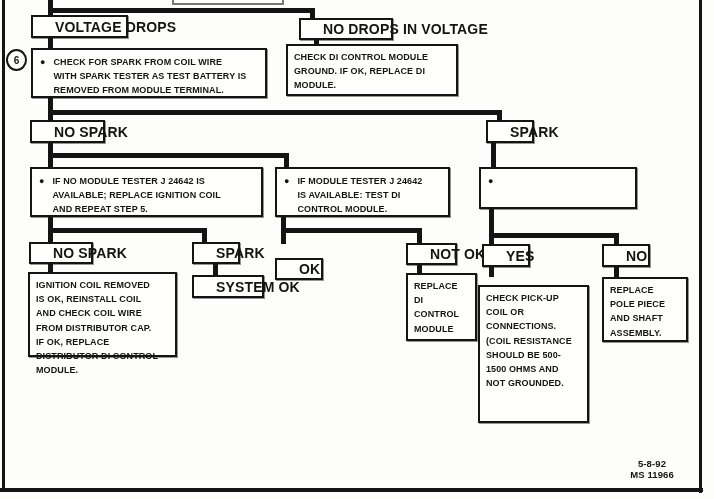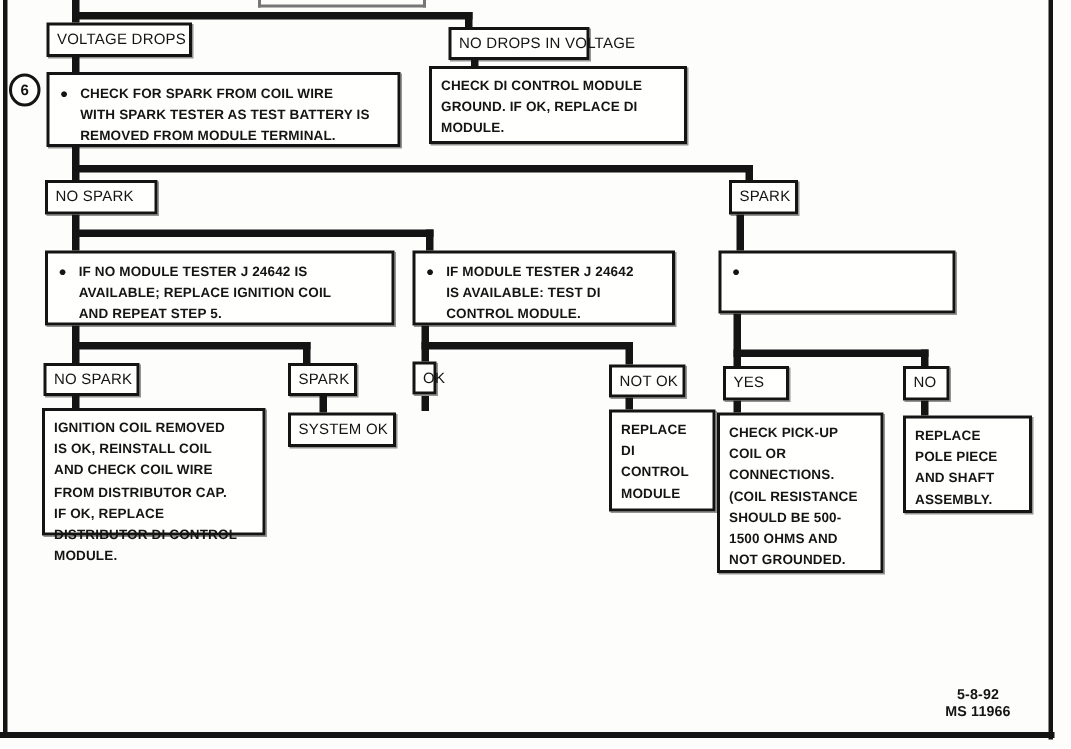--- a/index.html
+++ b/index.html
@@ -1,21 +1,21 @@
 <!DOCTYPE html>
 <html><head>
 <meta charset="utf-8">
 <style>
   html,body{margin:0;padding:0;background:#ffffff;}
   #page{position:relative;width:714px;height:499px;background:#fdfdfc;overflow:hidden;
         font-family:"Liberation Sans",sans-serif;color:#141414;}
   .line{position:absolute;background:#141414;}
   .box{position:absolute;border:2px solid #141414;background:#fffffe;box-sizing:border-box;
        box-shadow:1px 1px 0 rgba(20,20,20,0.45);}
-  .lbl{display:flex;align-items:center;padding:0 5px;font-weight:normal;font-size:10px;
+  .lbl{display:flex;align-items:center;padding:0 22px;font-weight:bold;font-size:14px;
        letter-spacing:0.15px;white-space:nowrap;}
   .txt{font-weight:bold;font-size:9px;line-height:14.2px;white-space:pre-line;
        padding:4px 5px 2px 6px;letter-spacing:0.1px;}
   .bulleted{display:flex;align-items:flex-start;padding:5px 4px 2px 7px;}
   .bullet{font-size:9px;line-height:14.2px;margin-right:8px;}
   .binner{font-weight:bold;font-size:9px;line-height:14.2px;white-space:pre-line;letter-spacing:0.1px;}
   .step-circle{position:absolute;left:6px;top:49px;width:21px;height:22px;border:2px solid #141414;
        border-radius:50%;background:#fffffe;display:flex;align-items:center;justify-content:center;
        font-weight:bold;font-size:10px;box-sizing:border-box;}
   .cutoff-box{position:absolute;left:172px;top:-6px;width:112px;height:11px;box-sizing:border-box;
@@ -92,38 +92,38 @@
     <div class="binner">IF MODULE TESTER J 24642
 IS AVAILABLE: TEST DI
 CONTROL MODULE.</div>
   </div>
   <div class="box bulleted" style="left:479px;top:167px;width:158px;height:42px">
     <span class="bullet">●</span>
   </div>
 
   <div class="box lbl" style="left:29px;top:242px;width:64px;height:22px">NO SPARK</div>
   <div class="box lbl" style="left:192px;top:242px;width:46px;height:22px">SPARK</div>
-  <div class="box lbl" style="left:275px;top:241px;width:16px;height:22px">OK</div>
+  <div class="box lbl" style="left:275px;top:258px;width:16px;height:22px">OK</div>
   <div class="box lbl" style="left:406px;top:243px;width:51px;height:22px">NOT OK</div>
   <div class="box lbl" style="left:482px;top:244px;width:44px;height:23px">YES</div>
   <div class="box lbl" style="left:602px;top:244px;width:31px;height:23px">NO</div>
 
   <div class="box txt" style="left:28px;top:272px;width:149px;height:85px">IGNITION COIL REMOVED
 IS OK, REINSTALL COIL
 AND CHECK COIL WIRE
 FROM DISTRIBUTOR CAP.
 IF OK, REPLACE
 DISTRIBUTOR  DI CONTROL
 MODULE.</div>
   <div class="box lbl" style="left:192px;top:275px;width:72px;height:23px">SYSTEM OK</div>
   <div class="box txt" style="left:406px;top:273px;width:71px;height:68px">REPLACE
 DI
 CONTROL
 MODULE</div>
-  <div class="box txt" style="left:478px;top:275px;width:111px;height:107px">CHECK PICK-UP
+  <div class="box txt" style="left:478px;top:285px;width:111px;height:138px">CHECK PICK-UP
 COIL OR
 CONNECTIONS.
 (COIL RESISTANCE
 SHOULD BE 500-
 1500 OHMS AND
 NOT GROUNDED.</div>
   <div class="box txt" style="left:602px;top:277px;width:86px;height:65px">REPLACE
 POLE PIECE
 AND SHAFT
 ASSEMBLY.</div>

